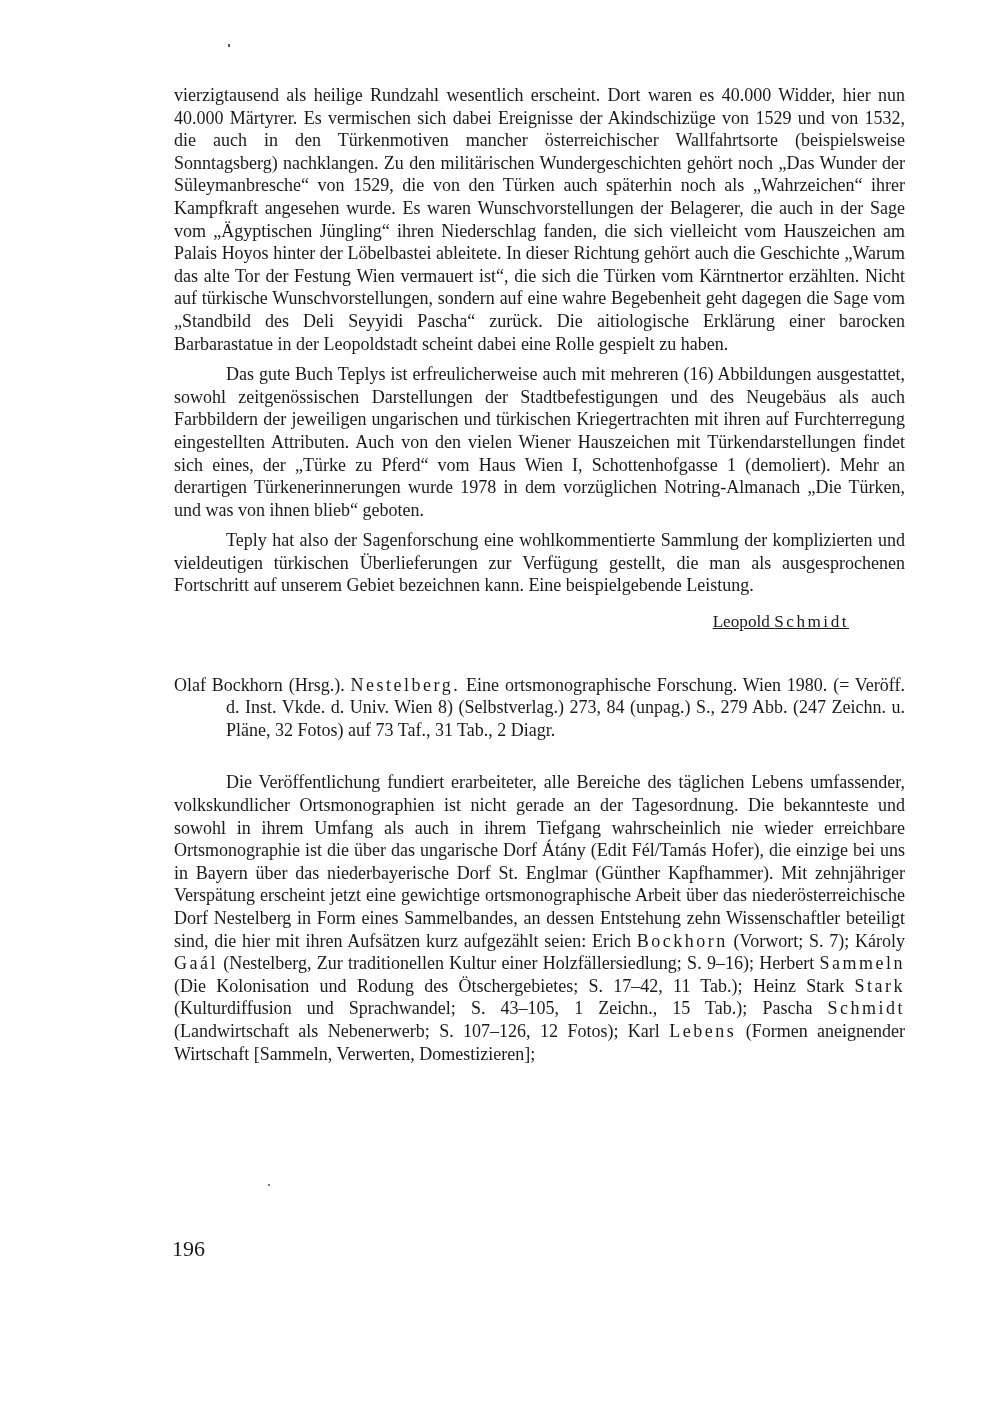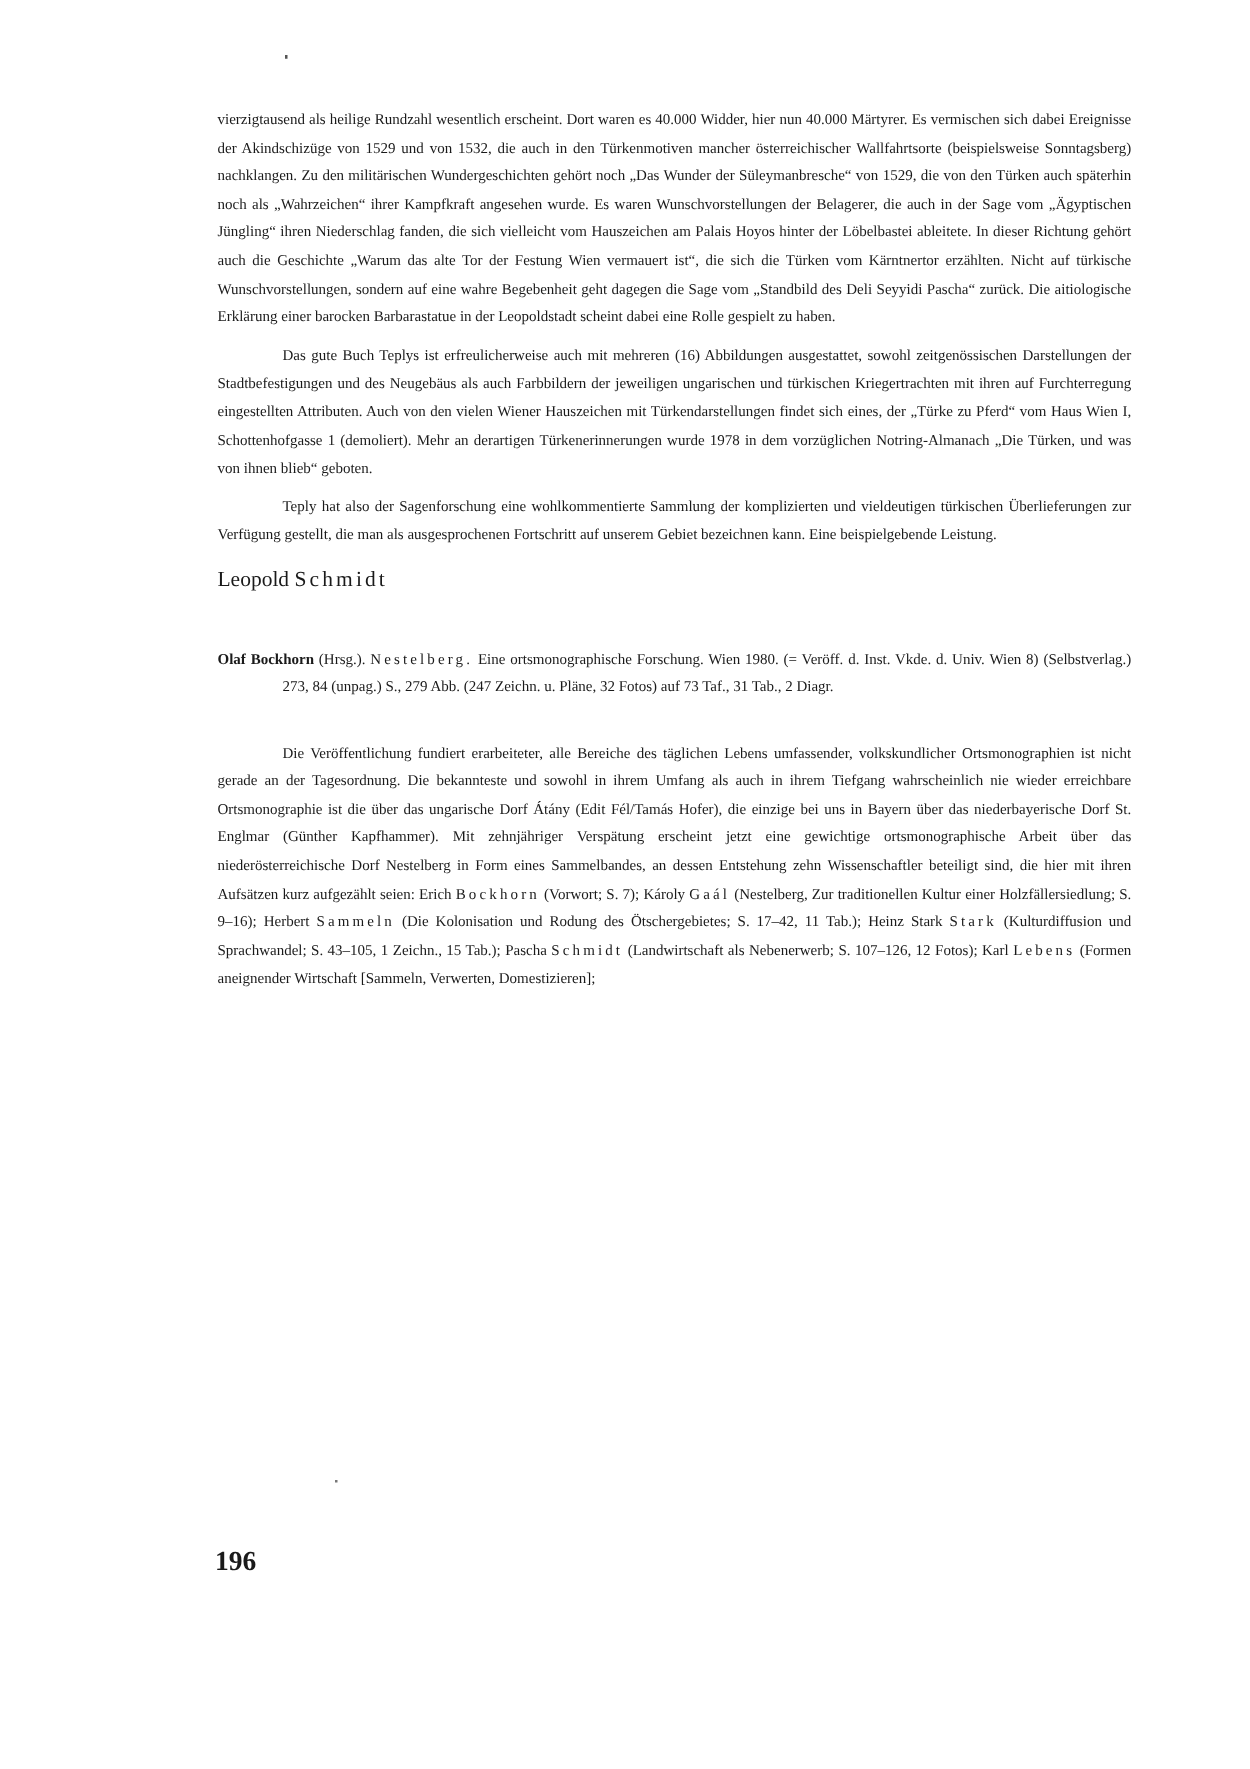--- a/index.html
+++ b/index.html
@@ -1,25 +1,25 @@
 <!DOCTYPE html>
 <html><head>
 <meta charset="utf-8">
 <style>
   html, body { margin: 0; padding: 0; background: #ffffff; }
   body { width: 1000px; height: 1415px; position: relative; overflow: hidden;
          font-family: "Liberation Serif", "DejaVu Serif", serif; color: #1a1a1a; }
   .page { position: absolute; left: 174px; top: 84px; width: 731px; }
-  p { margin: 0; font-size: 12px; line-height: 22.6px; text-align: justify; }
+  p { margin: 0; font-size: 18px; line-height: 22.6px; text-align: justify; }
   .indent { text-indent: 52px; }
-  .sig { text-align: left; padding-right: 56px; font-size: 17.2px; line-height: 22.6px; }
+  .sig { text-align: right; padding-right: 56px; font-size: 17.2px; line-height: 22.6px; text-decoration: underline; }
   .sp { letter-spacing: 2.5px; }
   .biblio { padding-left: 52px; text-indent: -52px; }
-  .bold { font-weight: bold; margin-top: 16px; }
-  .pagenum { position: absolute; left: 172px; top: 1236px; font-size: 22px; font-weight: bold; }
+  .bold { font-weight: normal; margin-top: 16px; }
+  .pagenum { position: absolute; left: 172px; top: 1236px; font-size: 22px; }
   .speck { position: absolute; left: 228px; top: 44px; width: 2px; height: 3px; background: #555; }
   .speck2 { position: absolute; left: 268px; top: 1184px; width: 2px; height: 2px; background: #777; }
 </style>
 </head>
 <body>
 
 <div class="speck"></div>
 
 <div class="page">
   <p>vierzigtausend als heilige Rundzahl wesentlich erscheint. Dort waren es 40.000 Widder, hier nun 40.000 Märtyrer. Es vermischen sich dabei Ereignisse der Akindschizüge von 1529 und von 1532, die auch in den Türkenmotiven mancher österreichischer Wallfahrtsorte (beispielsweise Sonntagsberg) nachklangen. Zu den militärischen Wundergeschichten gehört noch „Das Wunder der Süleymanbresche“ von 1529, die von den Türken auch späterhin noch als „Wahrzeichen“ ihrer Kampfkraft angesehen wurde. Es waren Wunschvorstellungen der Belagerer, die auch in der Sage vom „Ägyptischen Jüngling“ ihren Niederschlag fanden, die sich vielleicht vom Hauszeichen am Palais Hoyos hinter der Löbelbastei ableitete. In dieser Richtung gehört auch die Geschichte „Warum das alte Tor der Festung Wien vermauert ist“, die sich die Türken vom Kärntnertor erzählten. Nicht auf türkische Wunschvorstellungen, sondern auf eine wahre Begebenheit geht dagegen die Sage vom „Standbild des Deli Seyyidi Pascha“ zurück. Die aitiologische Erklärung einer barocken Barbarastatue in der Leopoldstadt scheint dabei eine Rolle gespielt zu haben.</p>

